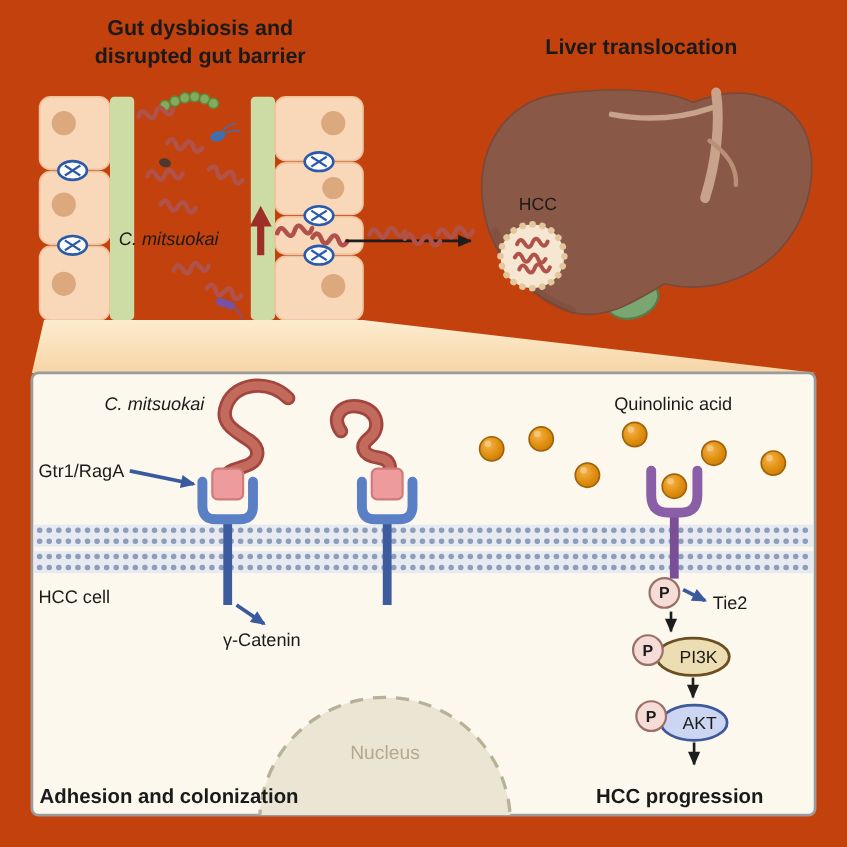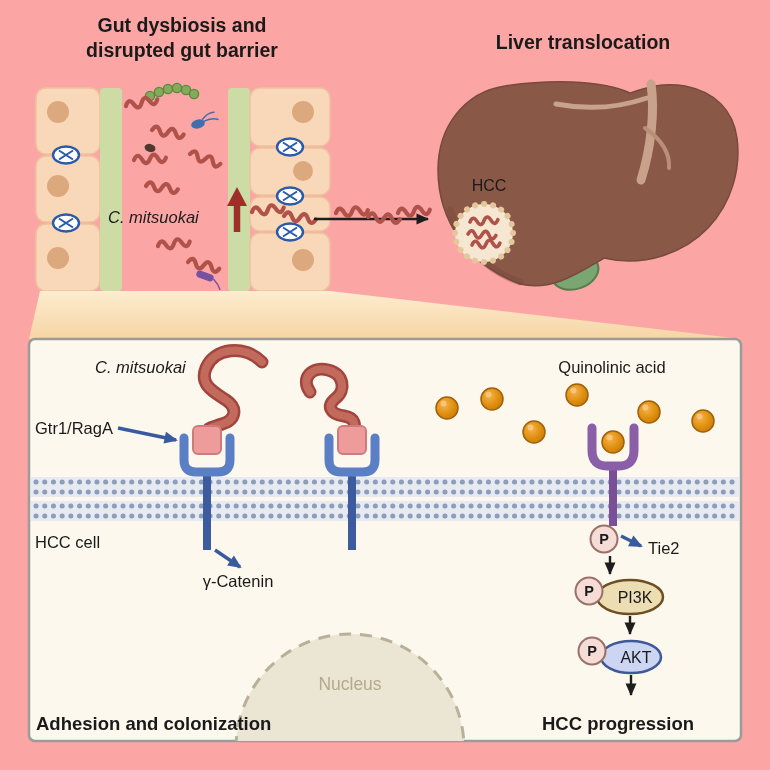--- a/index.html
+++ b/index.html
@@ -1,17 +1,17 @@
 <!DOCTYPE html>
 <html><head>
 <meta charset="utf-8">
 <style>
   html,body{margin:0;padding:0;background:#ffffff;}
   body{font-family:"Liberation Sans", sans-serif;}
-  .stage{position:relative;width:770px;height:770px;background:#fca5a5;overflow:hidden;}
+  .stage{position:relative;width:770px;height:770px;background:#c2410c;overflow:hidden;}
   svg{display:block;}
   text{fill:#1a1a1a;}
   .title{font-size:19.5px;font-weight:700;}
   .label{font-size:16.5px;}
   .label-sm{font-size:16px;}
   .italic{font-style:italic;}
   .bold-label{font-size:18.5px;font-weight:700;}
   .p-label{font-size:14.5px;font-weight:700;}
   .nucleus-label{font-size:17.5px;fill:#b5a98c;}
   .worm-outer{fill:none;stroke:#a2453e;stroke-width:13;stroke-linecap:round;stroke-linejoin:round;}

